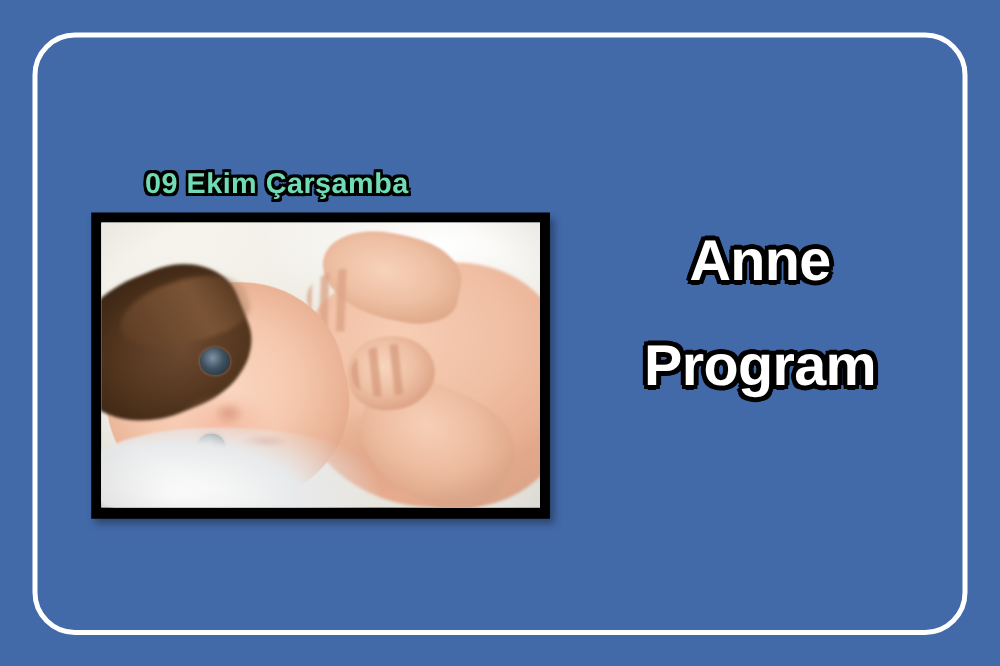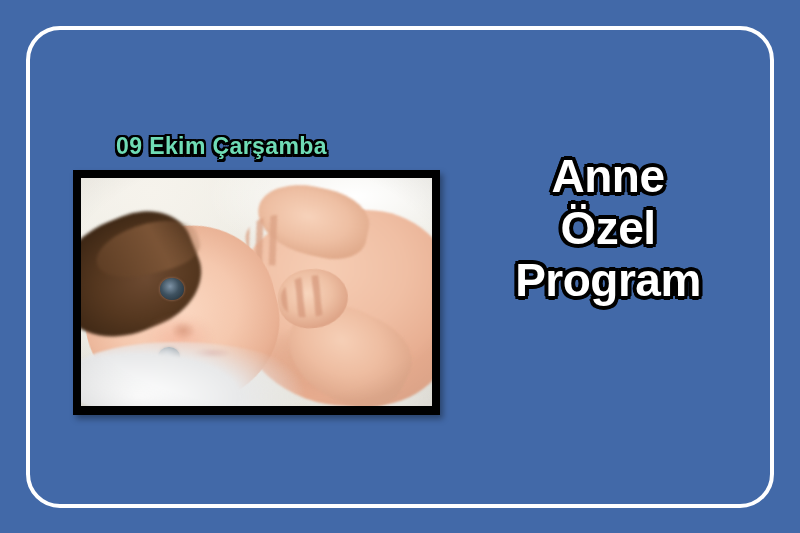--- a/index.html
+++ b/index.html
@@ -220,21 +220,21 @@
     font-weight:bold;
     color:#ffffff;
     letter-spacing:-0.5px;
     text-shadow:
       -3px -3px 0 #000, -1px -3px 0 #000, 1px -3px 0 #000, 3px -3px 0 #000,
       -3px -1px 0 #000,                                     3px -1px 0 #000,
       -3px  1px 0 #000,                                     3px  1px 0 #000,
       -3px  3px 0 #000, -1px  3px 0 #000, 1px  3px 0 #000, 3px  3px 0 #000,
       -4px  0   0 #000,  4px  0   0 #000, 0 -4px 0 #000, 0 4px 0 #000;
   }
-  #headline .hl-line { display:block; white-space:nowrap; }
+  #headline .hl-line { display:block; white-space:nowrap;margin-top:32px; }
 </style>
 </head>
 <body>
 
 <div id="poster">
 
   <div id="inner-border"></div>
 
   <div id="date-label">09 Ekim Çarşamba</div>
 
@@ -257,17 +257,16 @@
       <div class="eye-r"></div>
       <div class="nose"></div>
       <div class="mouth"></div>
       <div class="blanket"></div>
       <div class="vignette"></div>
     </div>
   </div>
 
   <div id="headline">
     <span class="hl-line">Anne</span>
-    <span class="hl-line">Özel</span>
     <span class="hl-line">Program</span>
   </div>
 
 </div>
 
 </body></html>

